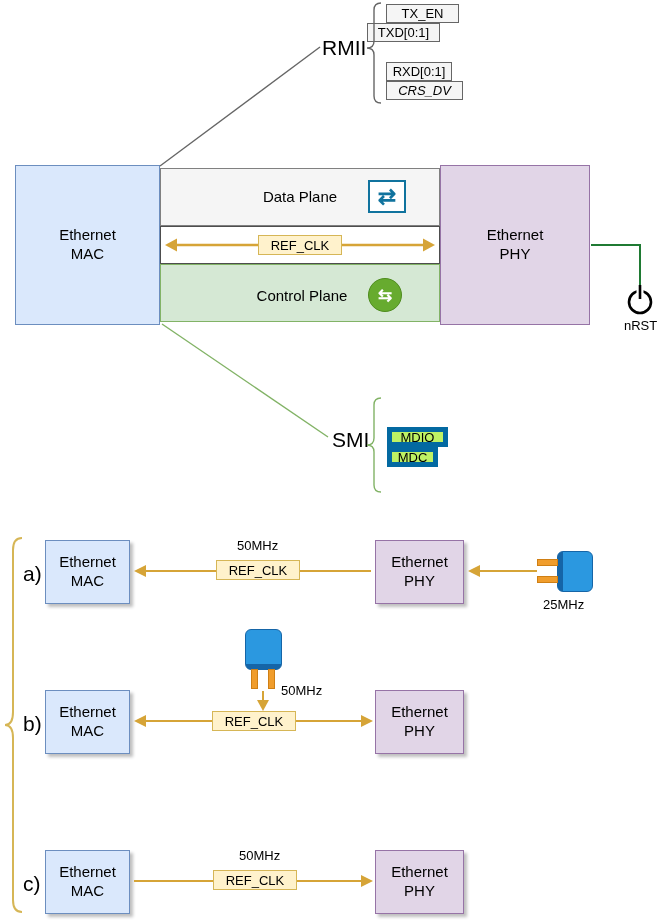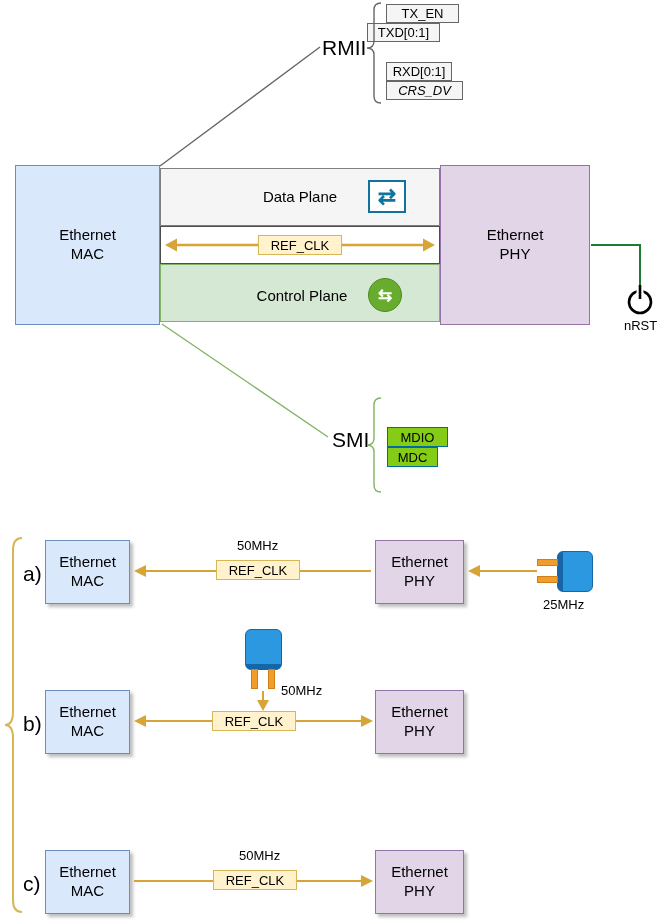--- a/index.html
+++ b/index.html
@@ -10,21 +10,21 @@
          text-align: center; white-space: pre-line; font-size: 15px; line-height: 1.25; z-index: 1; }
   .mac { background: #dae8fc; border: 1px solid #6c8ebf; }
   .phy { background: #e1d5e7; border: 1px solid #9673a6; }
   .shadow { box-shadow: 3px 3px 3px rgba(0,0,0,0.25); }
   .panel { position: absolute; z-index: 0; }
   .gray-panel { background: #f5f5f5; border: 1px solid #808080; }
   .white-panel { background: #ffffff; border: 1px solid #4d4d4d; }
   .green-panel { background: #d5e8d4; border: 1px solid #82b366; }
   .sig { position: absolute; display: flex; align-items: center; justify-content: center;
          font-size: 13px; background: #f5f5f5; border: 1px solid #666; z-index: 1; }
-  .sig-green { background: #84cc16; border: 1px solid #0369a1; }
+  .sig-green { background: #bef264; border: 5px solid #0369a1; }
   .refclk { position: absolute; display: flex; align-items: center; justify-content: center;
             font-size: 13px; background: #fff2cc; border: 1px solid #d6b656; z-index: 3; }
   .lbl { position: absolute; font-size: 21px; z-index: 1; white-space: nowrap; }
   .small { font-size: 13px; }
   .plane-label { position: absolute; width: 124px; text-align: center; font-size: 15px; z-index: 1; }
   .xchg-icon { position: absolute; width: 38px; height: 33px; border: 2px solid #10739e;
                background: #fff; color: #10739e; display: flex; align-items: center; justify-content: center;
                font-size: 22px; font-weight: bold; z-index: 1; }
   .sync-icon { position: absolute; width: 34px; height: 34px; border-radius: 50%;
                background: #67ab2f; border: 1px solid #4f8c1f; color: #fff; display: flex;

